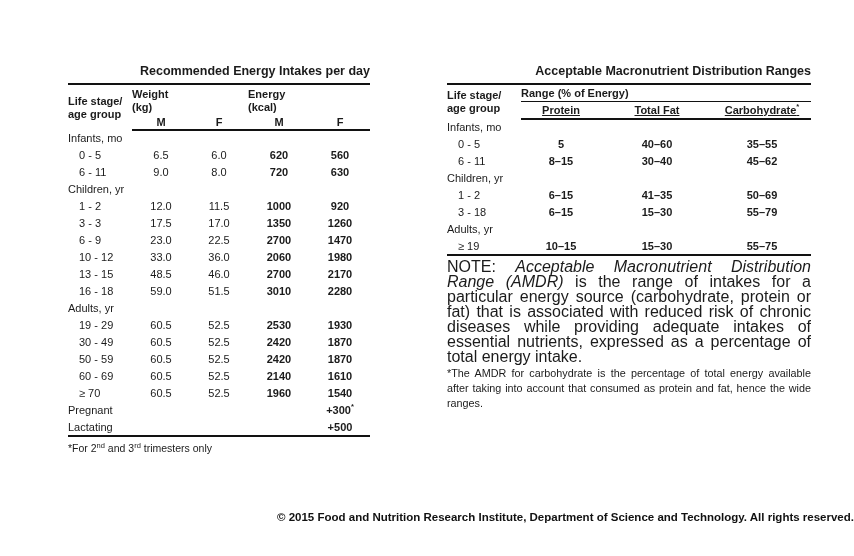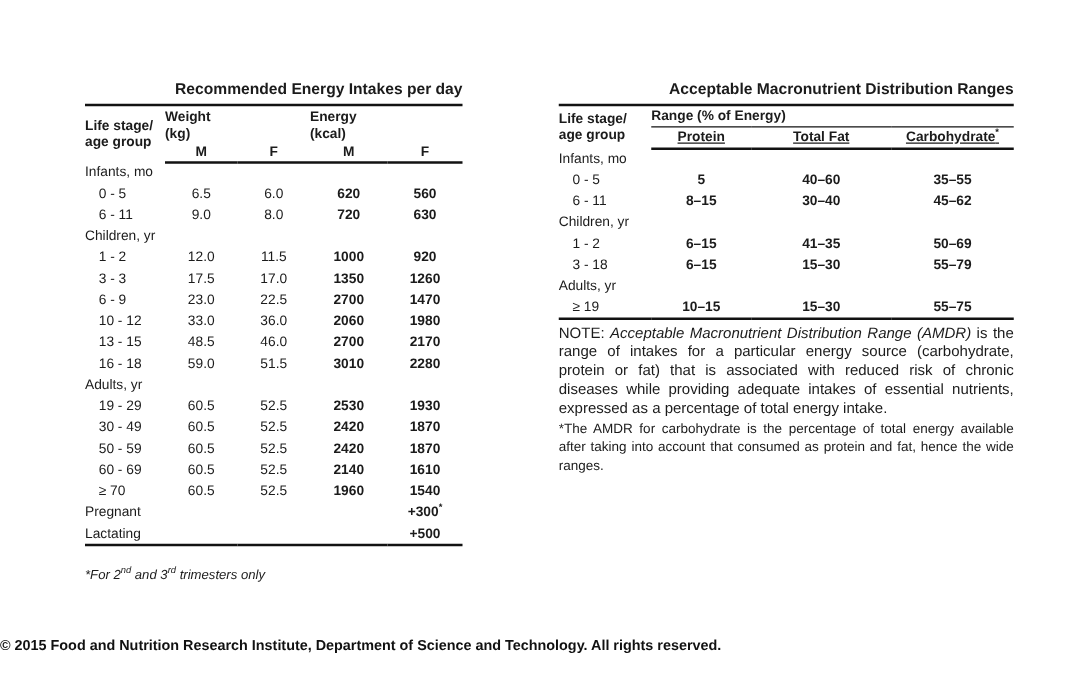--- a/index.html
+++ b/index.html
@@ -45,42 +45,41 @@
   .c-label { text-align:left; }
   .c-num   { text-align:center; }
   .bold    { font-weight:bold; }
   tr.indent .c-label .lbl { padding-left:11px; }
 
   sup { font-size:7.5px; vertical-align:super; line-height:0; }
 
   .footnote {
     font-size:10.5px;
     line-height:13px;
-    padding-top:17px;
-    font-style:italic;
+    padding-top:5px;
   }
   .note {
-    font-size:12px;
+    font-size:16px;
     line-height:15px;
     text-align:justify;
     padding-top:3px;
   }
   .note .it { font-style:italic; }
   .carb-note {
     font-size:10.8px;
     line-height:15px;
     text-align:justify;
     padding-top:2px;
   }
 
   #page-footer {
     position:absolute;
     left:0; top:511px;
     width:854px;
-    text-align:left;
+    text-align:right;
     font-weight:bold;
     font-size:11.5px;
     color:#111111;
   }
 </style>
 </head>
 <body>
 
 <div class="tbl-block" id="energy-block">
   <div class="tbl-title">Recommended Energy Intakes per day</div>

